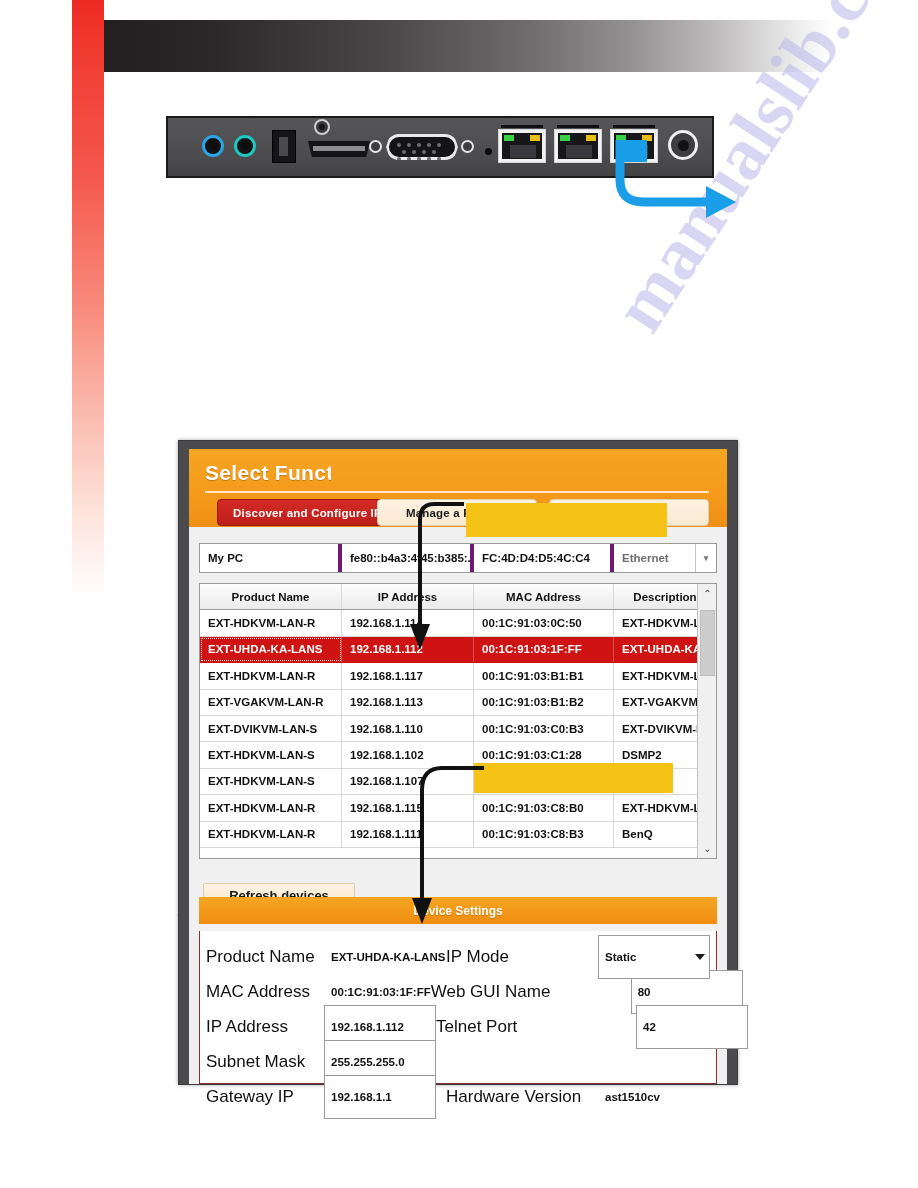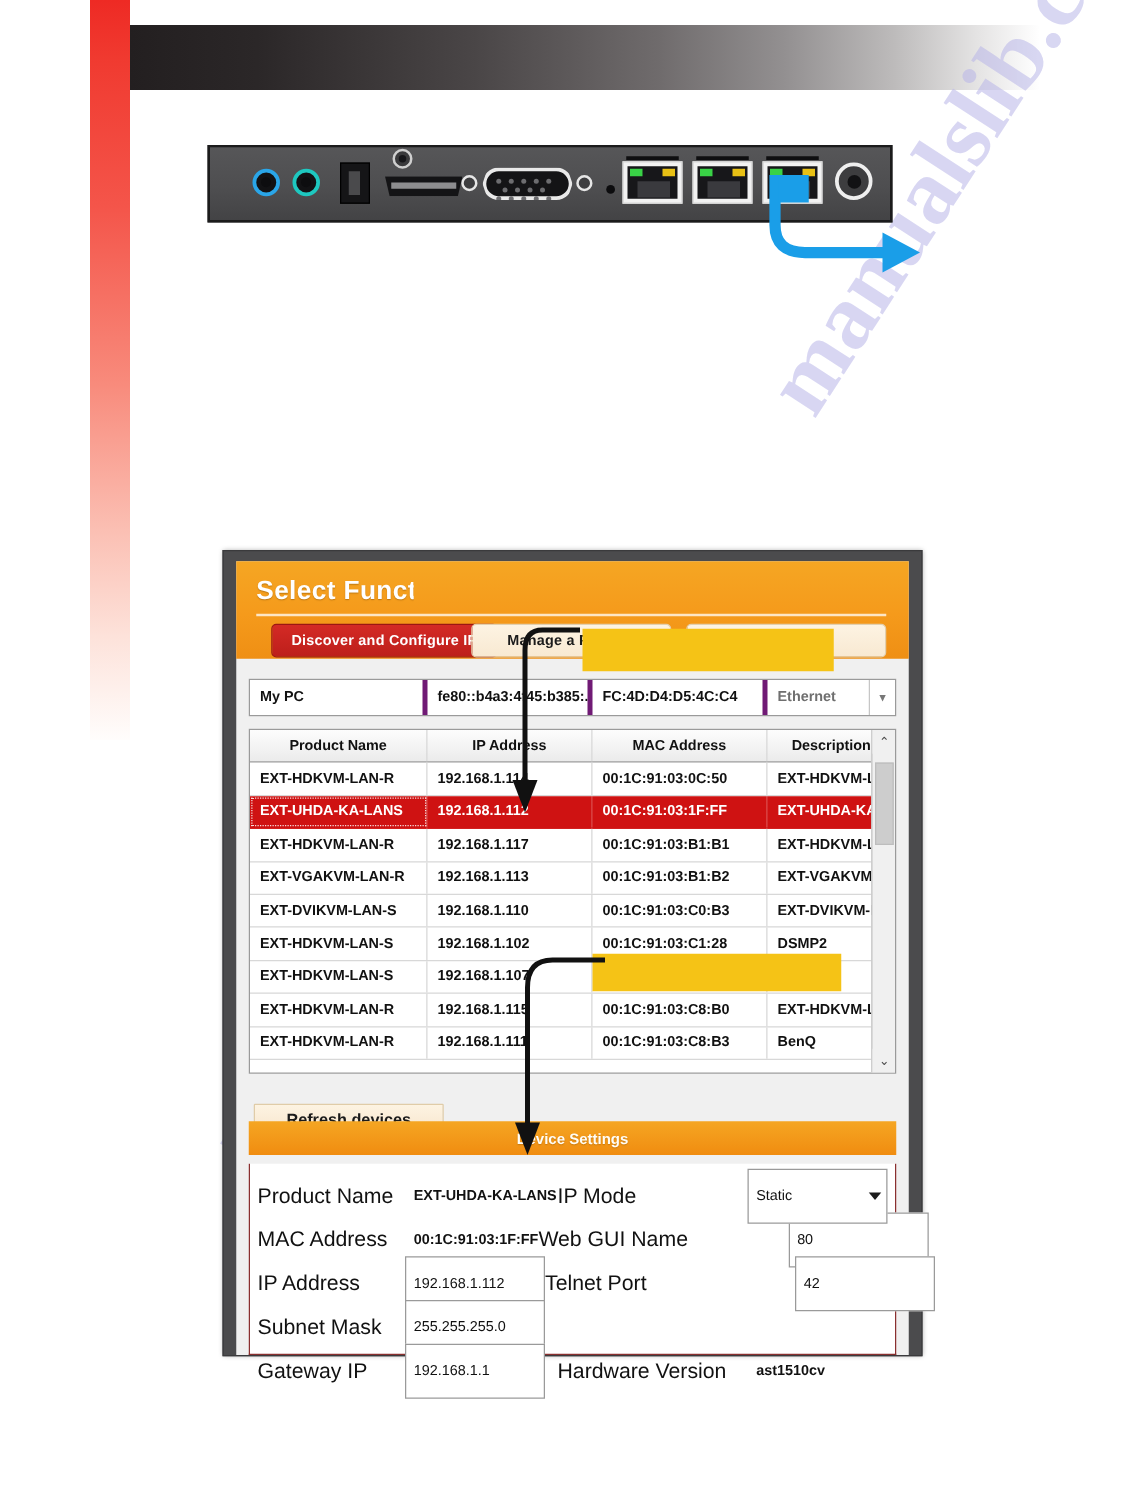--- a/index.html
+++ b/index.html
@@ -166,21 +166,21 @@
 
   #devset-panel{
     position:absolute;left:10px;top:482px;right:10px;bottom:0;background:#fff;
     border:1px solid #8a3030;border-top:none;box-sizing:border-box;padding:8px 6px 0 6px;
   }
   .frow{display:flex;align-items:center;height:35px;}
   .flabel{font-size:17px;color:#111;white-space:nowrap;}
   .fstatic{font-size:11.5px;font-weight:700;color:#111;white-space:nowrap;margin-left:7px;}
   .fbox{
     background:#fff;border:1px solid #9a9a9a;box-sizing:border-box;height:44px;
-    display:flex;align-items:center;padding:0 6px;font-size:11.5px;font-weight:400;color:#111;
+    display:flex;align-items:center;padding:0 6px;font-size:11.5px;font-weight:700;color:#111;
   }
   .colL{width:240px;display:flex;align-items:center;}
   .colR{flex:1;display:flex;align-items:center;}
   .colL .flabel{width:118px;}
   .colR .flabel{width:152px;}
   .fbox.w1{width:112px;}
   .fbox.w2{width:112px;margin-left:48px;}
   .fsel{position:relative;width:112px;}
   .fsel .arrow{position:absolute;right:4px;top:50%;transform:translateY(-50%);
      width:0;height:0;border-left:5px solid transparent;border-right:5px solid transparent;

